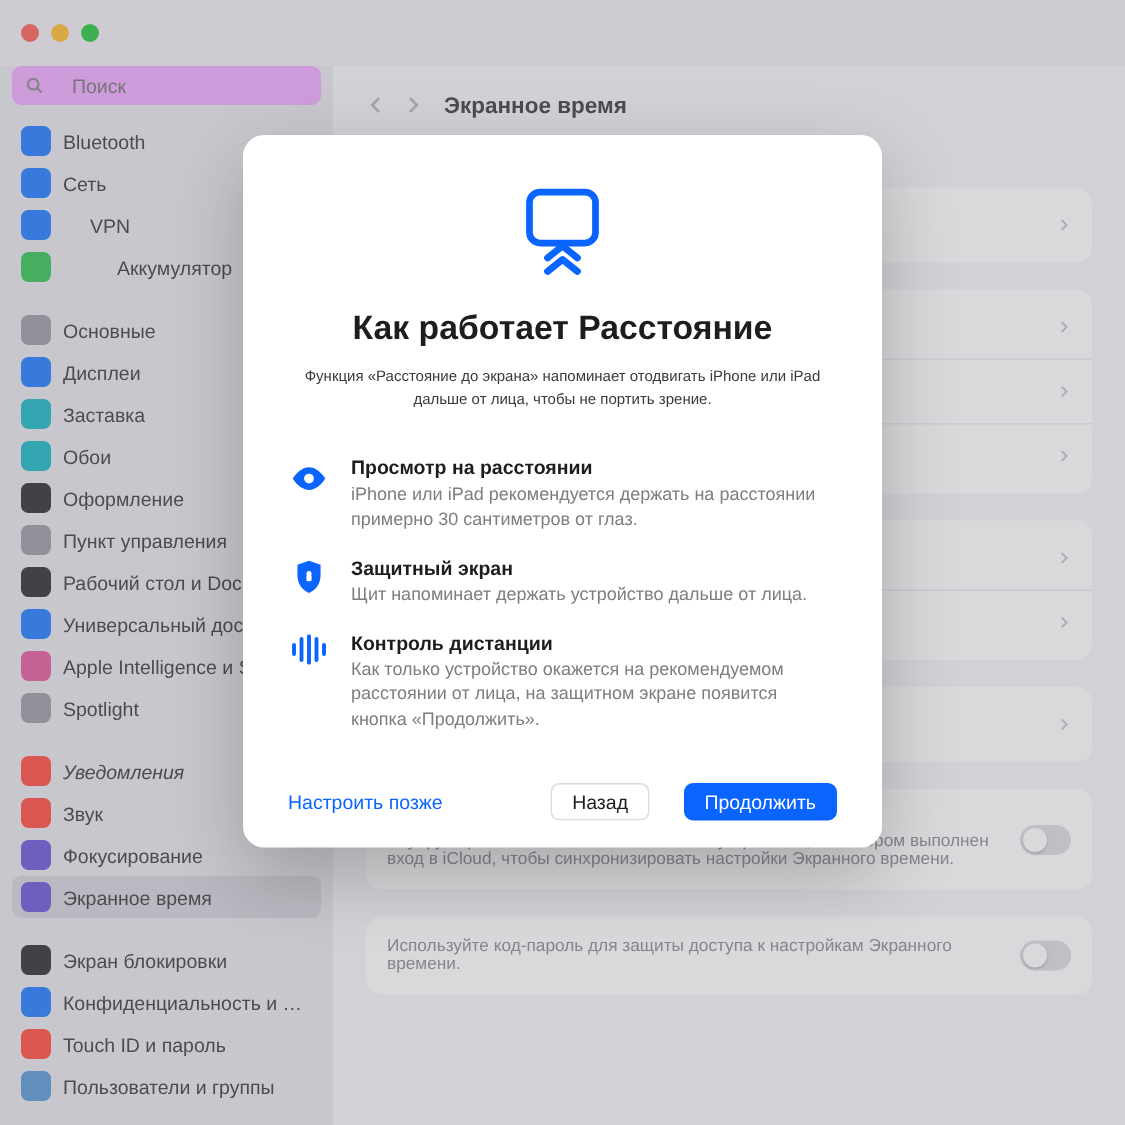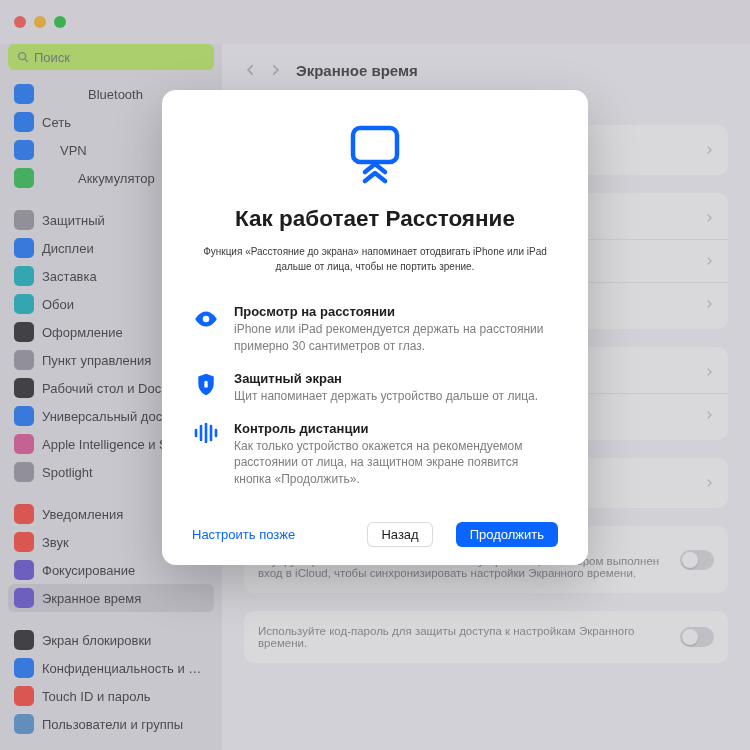--- a/index.html
+++ b/index.html
@@ -19,22 +19,22 @@
   .red{background:#ff5f57}.yellow{background:#febc2e}.green{background:#28c840}
 
   .window { display:flex; height: calc(100% - 44px); }
   .sidebar {
     width: 222px; flex: 0 0 222px;
     background: #e9e7ec;
     padding: 0 8px 8px 8px;
     overflow: hidden;
   }
   .search {
-    display:flex; align-items:center; gap:4px;
-    background:#bef264; border-radius:6px; padding:4px 8px;
+    display:flex; align-items:center; gap:18px;
+    background:#f0abfc; border-radius:6px; padding:4px 8px;
     color:#888; margin: 0 0 10px 0; height:26px;
   }
   .search svg{flex:0 0 auto}
   .search input{ border:0; background:transparent; outline:none; width:100%; font-size:13px; color:#444;}
   .side-item {
     display:flex; align-items:center; gap:8px;
     padding: 4px 6px; border-radius:6px; height:28px;
     color:#3a3a3c;
   }
   .side-item.sel{ background:#d5d3da;}
@@ -118,38 +118,38 @@
     <div class="search">
       <svg width="14" height="14" viewBox="0 0 24 24" fill="none" stroke="#8b8b90" stroke-width="2.5">
           <circle cx="10.5" cy="10.5" r="6"></circle>
           <line x1="20" y1="20" x2="15" y2="15"></line>
         </svg>
       <input placeholder="Поиск" style="">
     </div>
     <div id="side-list">
         <div class="side-item">
           <div class="side-icon" style="background: rgb(31, 124, 255);"></div>
-          <span style="white-space: nowrap; overflow: hidden; text-overflow: ellipsis; margin-left: 46px;">Bluetooth</span>
+          <span style="white-space: nowrap; overflow: hidden; text-overflow: ellipsis;">Bluetooth</span>
         </div>
         <div class="side-item">
           <div class="side-icon" style="background: rgb(31, 124, 255);"></div>
           <span style="white-space: nowrap; overflow: hidden; text-overflow: ellipsis;">Сеть</span>
         </div>
         <div class="side-item">
           <div class="side-icon" style="background: rgb(31, 124, 255);"></div>
           <span style="white-space: nowrap; overflow: hidden; text-overflow: ellipsis; margin-left: 18px;">VPN</span>
         </div>
         <div class="side-item">
           <div class="side-icon" style="background: rgb(50, 196, 83);"></div>
           <span style="white-space: nowrap; overflow: hidden; text-overflow: ellipsis; margin-left: 36px;">Аккумулятор</span>
         </div>
         <div class="side-group-gap"></div>
         <div class="side-item">
           <div class="side-icon" style="background: rgb(155, 154, 161);"></div>
-          <span style="white-space: nowrap; overflow: hidden; text-overflow: ellipsis;">Защитный</span>
+          <span style="white-space: nowrap; overflow: hidden; text-overflow: ellipsis;">Основные</span>
         </div>
         <div class="side-item">
           <div class="side-icon" style="background: rgb(31, 124, 255);"></div>
           <span style="white-space: nowrap; overflow: hidden; text-overflow: ellipsis;">Дисплеи</span>
         </div>
         <div class="side-item">
           <div class="side-icon" style="background: rgb(25, 185, 196);"></div>
           <span style="white-space: nowrap; overflow: hidden; text-overflow: ellipsis;">Заставка</span>
         </div>
         <div class="side-item">
@@ -176,21 +176,21 @@
           <div class="side-icon" style="background: rgb(226, 91, 155);"></div>
           <span style="white-space: nowrap; overflow: hidden; text-overflow: ellipsis;">Apple Intelligence и Siri</span>
         </div>
         <div class="side-item">
           <div class="side-icon" style="background: rgb(155, 154, 161);"></div>
           <span style="white-space: nowrap; overflow: hidden; text-overflow: ellipsis;">Spotlight</span>
         </div>
         <div class="side-group-gap"></div>
         <div class="side-item">
           <div class="side-icon" style="background: rgb(255, 75, 62);"></div>
-          <span style="white-space: nowrap; overflow: hidden; text-overflow: ellipsis;">Уведомления</span>
+          <span style="white-space: nowrap; overflow: hidden; text-overflow: ellipsis; font-style: italic;">Уведомления</span>
         </div>
         <div class="side-item">
           <div class="side-icon" style="background: rgb(255, 75, 62);"></div>
           <span style="white-space: nowrap; overflow: hidden; text-overflow: ellipsis;">Звук</span>
         </div>
         <div class="side-item">
           <div class="side-icon" style="background: rgb(105, 86, 214);"></div>
           <span style="white-space: nowrap; overflow: hidden; text-overflow: ellipsis;">Фокусирование</span>
         </div>
         <div class="side-item sel">

